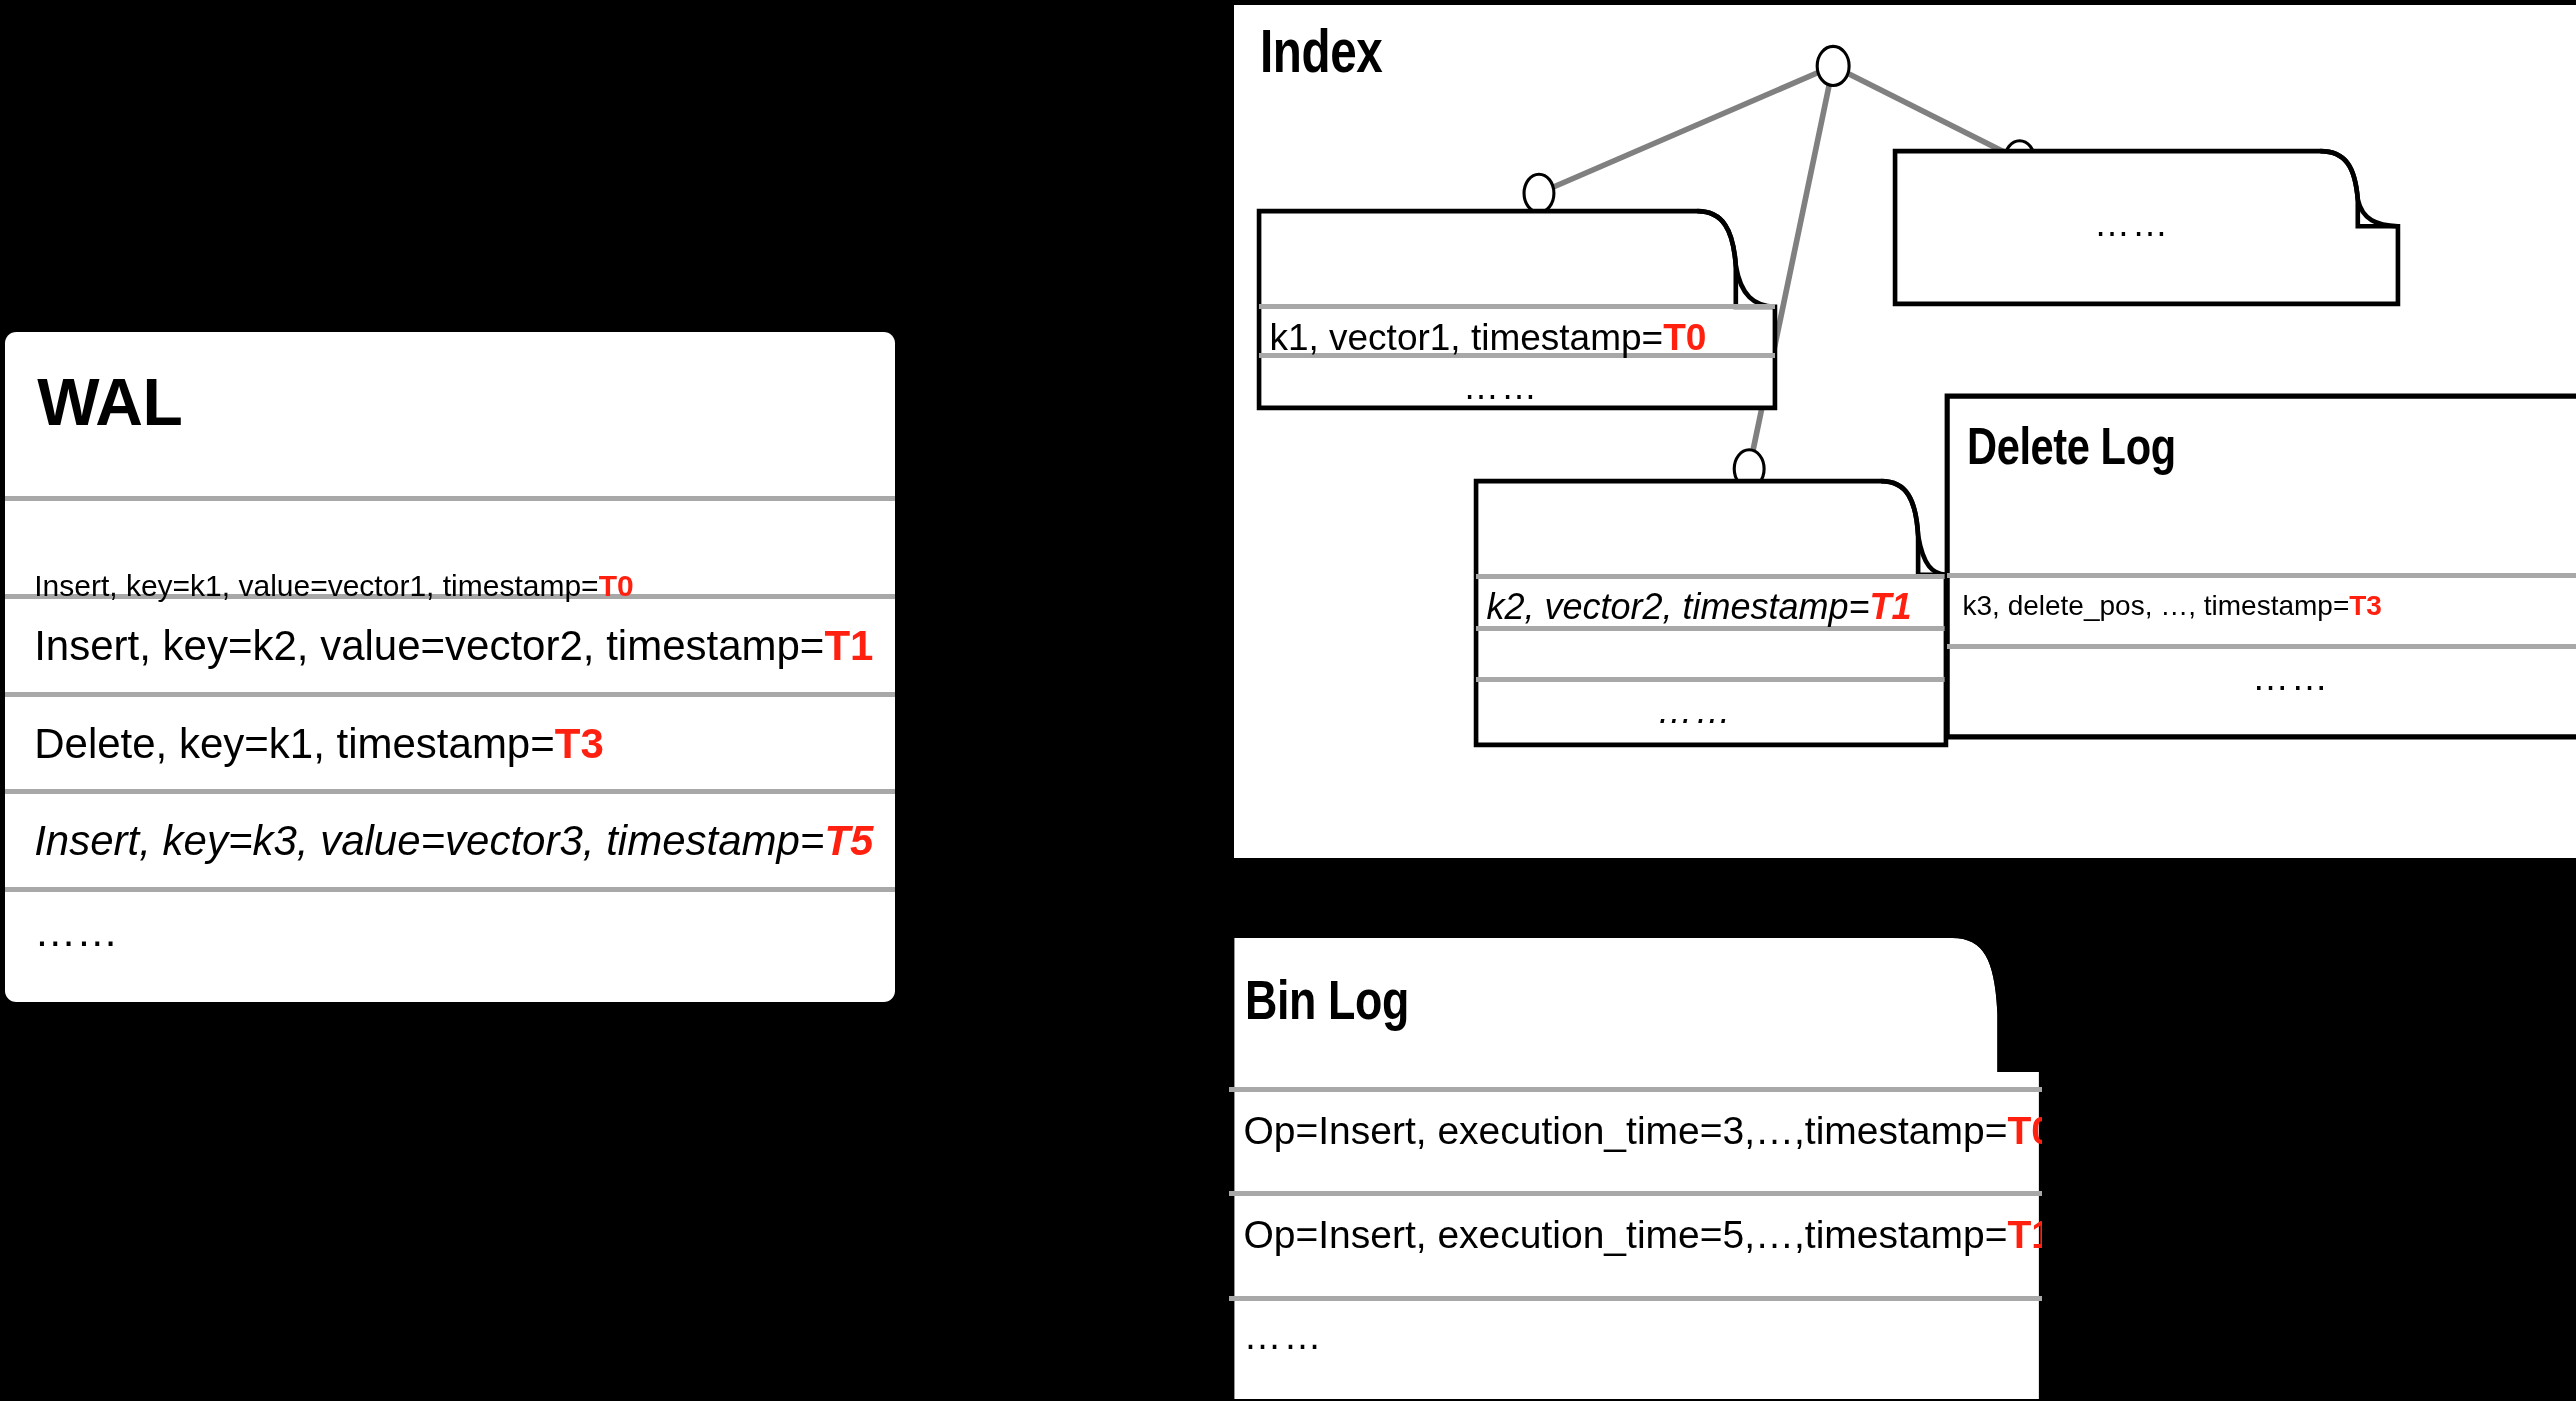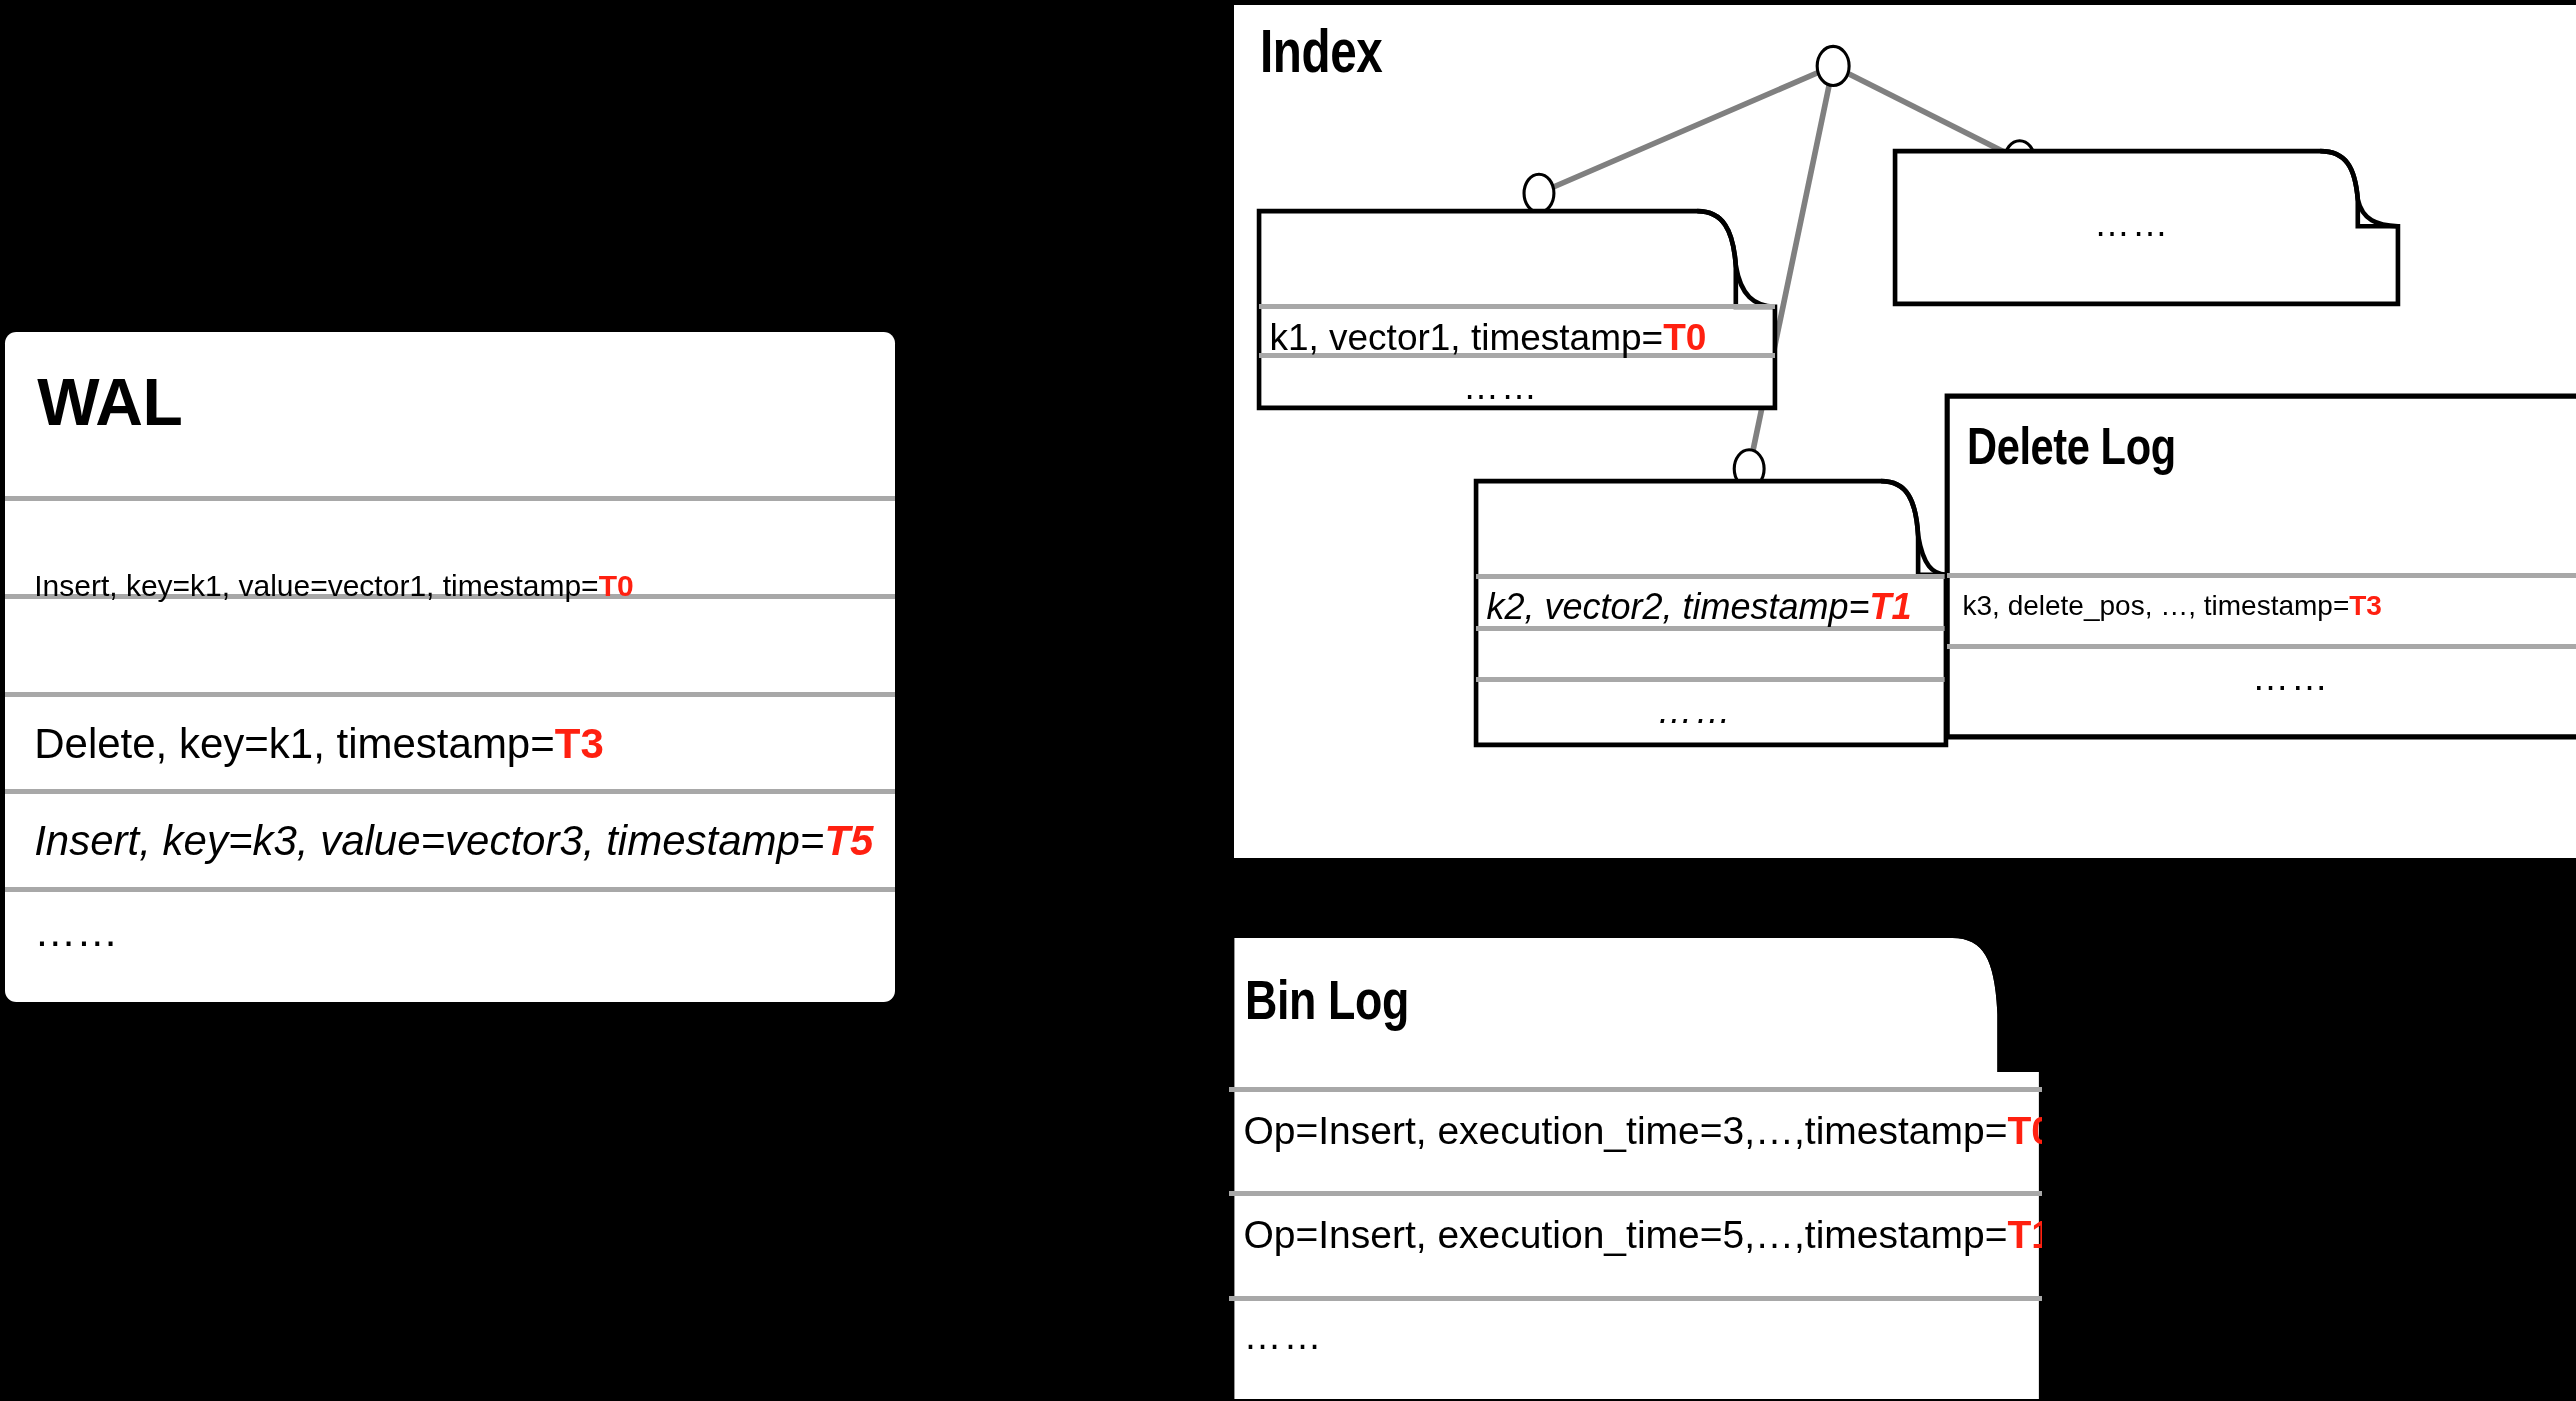--- a/index.html
+++ b/index.html
@@ -33,20 +33,23 @@
   <div class="title" style="left:32px;top:32px;font-size:66px;">WAL</div>
 
   <div class="hline" style="left:0;top:164px;width:890px;"></div>
   <div class="hline" style="left:0;top:262px;width:890px;"></div>
   <div class="hline" style="left:0;top:360px;width:890px;"></div>
   <div class="hline" style="left:0;top:457px;width:890px;"></div>
   <div class="hline" style="left:0;top:555px;width:890px;"></div>
 
   <div class="row-text" style="left:29px;top:192px;font-size:30px;margin-top:45px;">
     <span>Insert, key=k1, value=vector1, timestamp=</span><span class="red">T0</span>
+  </div>
+  <div class="row-text" style="left:29px;top:290px;font-size:42px;">
+    <span>Insert, key=k2, value=vector2, timestamp=</span><span class="red">T1</span>
   </div>
   <div class="row-text" style="left:29px;top:388px;font-size:42px;">
     <span>Delete, key=k1, timestamp=</span><span class="red">T3</span>
   </div>
   <div class="row-text" style="left:29px;top:485px;font-size:42px;font-style:italic;">
     <span>Insert, key=k3, value=vector3, timestamp=</span><span class="red">T5</span>
   </div>
   <div class="row-text" style="left:29px;top:576px;font-size:42px;">
     <span>……</span>
   </div>

